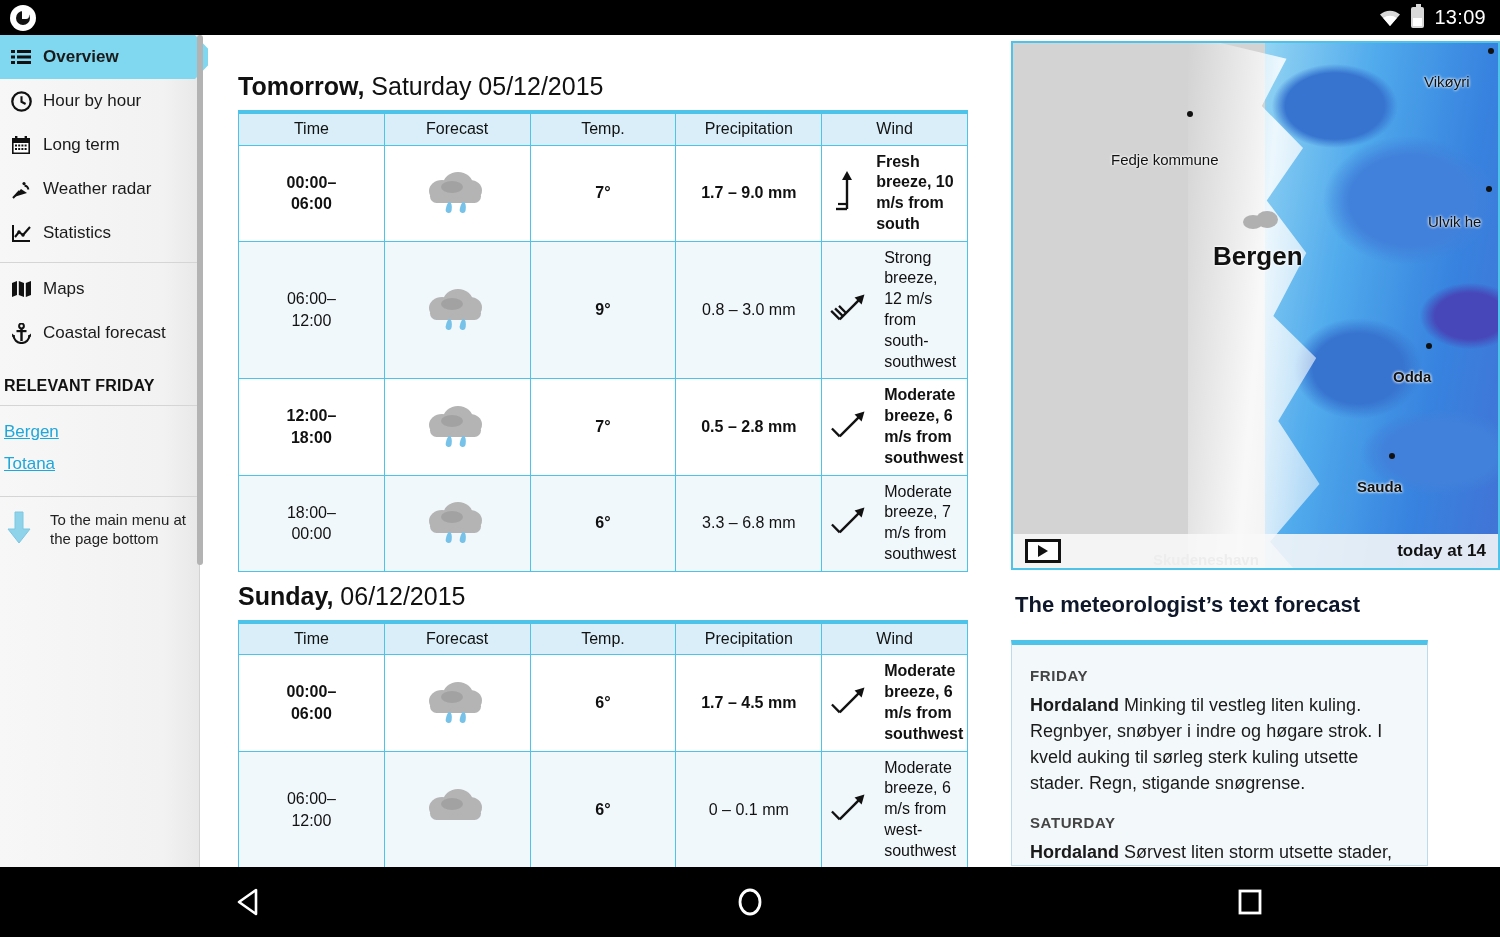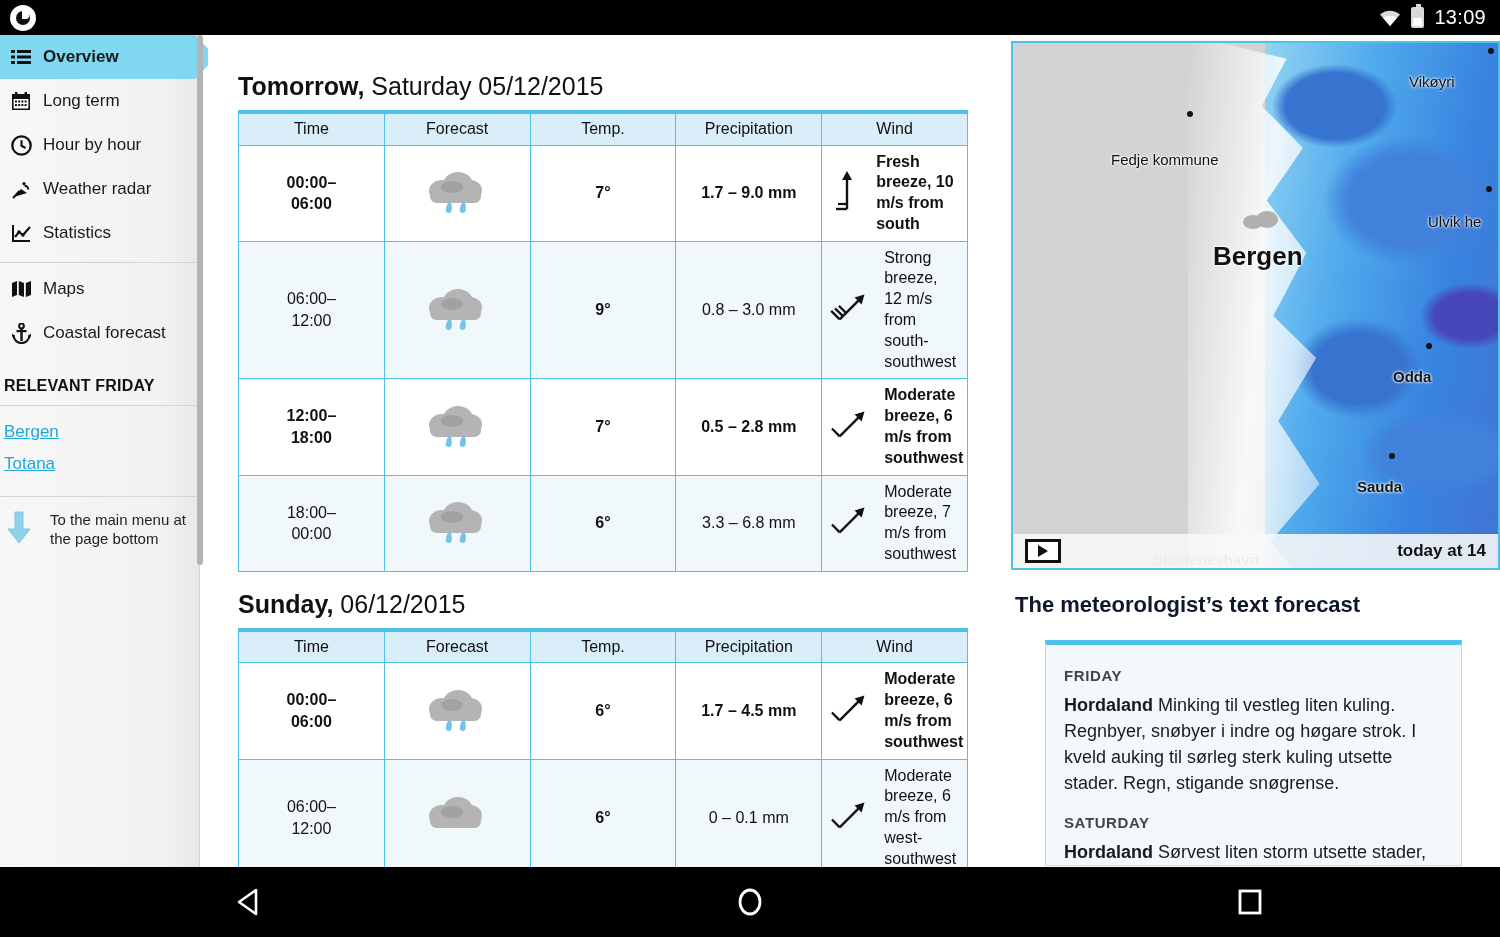--- a/index.html
+++ b/index.html
@@ -175,21 +175,21 @@
   .city-marker{
     position:absolute; width:40px; height:22px;
   }
   .city-marker .c1,.city-marker .c2{ position:absolute; background:#b0b0b0; border-radius:50%;}
   .city-marker .c1{ left:2px; top:6px; width:20px; height:14px;}
   .city-marker .c2{ left:15px; top:2px; width:22px; height:17px;}
 
   .right-title{ font-size:22px; font-weight:bold; color:#0f172a; margin:22px 0 22px 4px;}
   .text-forecast{
     width:417px; border:1px solid #bcdceb; border-top:5px solid #4dc3ea;
-    background:#f3f8fa; padding:22px 18px 13px 18px; height:226px; overflow:hidden;margin-left:34px;
+    background:#f3f8fa; padding:22px 18px 13px 18px; height:226px; overflow:hidden;
   }
   .tf-day{ font-size:15px; font-weight:bold; color:#444; letter-spacing:.6px; margin-bottom:8px;}
   .tf-body{ font-size:18px; color:#1a1a1a; line-height:1.45; margin-bottom:18px;}
   .tf-body b{ font-weight:bold; }
 </style>
 </head>
 <body>
 
 <div id="app">
 
@@ -216,20 +216,30 @@
           <svg width="20" height="16" viewBox="0 0 20 16">
               <rect x="0" y="1" width="4" height="3" fill="#111"></rect>
               <rect x="6" y="1" width="14" height="3" fill="#111"></rect>
               <rect x="0" y="6.5" width="4" height="3" fill="#111"></rect>
               <rect x="6" y="6.5" width="14" height="3" fill="#111"></rect>
               <rect x="0" y="12" width="4" height="3" fill="#111"></rect>
               <rect x="6" y="12" width="14" height="3" fill="#111"></rect>
             </svg>
         </span>
         <span>Overview</span>
+      </div>
+
+      <div class="menu-item">
+        <span class="mi-icon">
+          <svg width="21" height="21" viewBox="0 0 21 21">
+              <circle cx="10.5" cy="10.5" r="9.2" fill="none" stroke="#111" stroke-width="2.3"></circle>
+              <path d="M10.5 5.2 V10.8 L14.6 13" stroke="#111" stroke-width="2.1" fill="none"></path>
+            </svg>
+        </span>
+        <span>Hour by hour</span>
       </div>
 
       <div class="menu-item">
         <span class="mi-icon">
           <svg width="20" height="20" viewBox="0 0 20 20">
               <rect x="1" y="3" width="18" height="16" fill="#111"></rect>
               <rect x="2.6" y="8" width="14.8" height="9.5" fill="#fff"></rect>
               <rect x="4" y="1" width="2.4" height="4" fill="#111"></rect>
               <rect x="13.6" y="1" width="2.4" height="4" fill="#111"></rect>
               <g fill="#111">
@@ -238,30 +248,20 @@
                 <rect x="10.4" y="9.5" width="2" height="2"></rect>
                 <rect x="13.6" y="9.5" width="2" height="2"></rect>
                 <rect x="4" y="13" width="2" height="2"></rect>
                 <rect x="7.2" y="13" width="2" height="2"></rect>
                 <rect x="10.4" y="13" width="2" height="2"></rect>
                 <rect x="13.6" y="13" width="2" height="2"></rect>
               </g>
             </svg>
         </span>
         <span>Long term</span>
-      </div>
-
-      <div class="menu-item">
-        <span class="mi-icon">
-          <svg width="21" height="21" viewBox="0 0 21 21">
-              <circle cx="10.5" cy="10.5" r="9.2" fill="none" stroke="#111" stroke-width="2.3"></circle>
-              <path d="M10.5 5.2 V10.8 L14.6 13" stroke="#111" stroke-width="2.1" fill="none"></path>
-            </svg>
-        </span>
-        <span>Hour by hour</span>
       </div>
 
       <div class="menu-item">
         <span class="mi-icon">
           <svg width="21" height="21" viewBox="0 0 21 21">
               <path d="M3 18 L10 10 L16 14 Z" fill="#111"></path>
               <path d="M2 19 L8.5 12" stroke="#111" stroke-width="2" fill="none"></path>
               <path d="M13.5 6.5 a5 5 0 0 1 4 4" stroke="#111" stroke-width="1.8" fill="none"></path>
               <circle cx="13" cy="4.6" r="1.6" fill="#111"></circle>
             </svg>
@@ -437,21 +437,21 @@
                       </g>
                     </svg>
                 </span>
                 <span class="wind-text">Moderate breeze, 7 m/s from southwest</span>
               </div>
             </td>
           </tr>
         </tbody>
       </table>
 
-      <div class="day-head" style="margin-top:18px;">
+      <div class="day-head" style="margin-top:10px;">
         <b>Sunday,</b><span> 06/12/2015</span>
       </div>
 
       <table class="fc">
         <thead>
           <tr>
             <th>Time</th>
             <th>Forecast</th>
             <th>Temp.</th>
             <th>Precipitation</th>
@@ -521,21 +521,21 @@
         <span class="map-dot" style="left:475px; top:5px;"></span>
         <span class="map-dot" style="left:473px; top:143px;"></span>
         <span class="map-dot" style="left:413px; top:300px;"></span>
         <span class="map-dot" style="left:376px; top:410px;"></span>
 
         <span class="city-marker" style="left:228px; top:166px;">
             <i class="c1"></i>
             <i class="c2"></i>
           </span>
 
-        <span class="map-label sm" style="left:396px; top:30px;">Vikøyri</span>
+        <span class="map-label sm" style="left:411px; top:30px;">Vikøyri</span>
         <span class="map-label sm" style="left:98px;  top:108px;">Fedje kommune</span>
         <span class="map-label sm" style="left:415px; top:170px;">Ulvik he</span>
         <span class="map-label big" style="left:200px; top:198px;">Bergen</span>
         <span class="map-label" style="left:380px; top:325px;">Odda</span>
         <span class="map-label" style="left:344px; top:435px;">Sauda</span>
         <span class="map-label" style="left:140px; top:508px; color:#9a9a9a; text-shadow:none;">Skudeneshavn</span>
 
         <div class="map-bar">
           <span class="play-btn">
               <i class="tri"></i>

